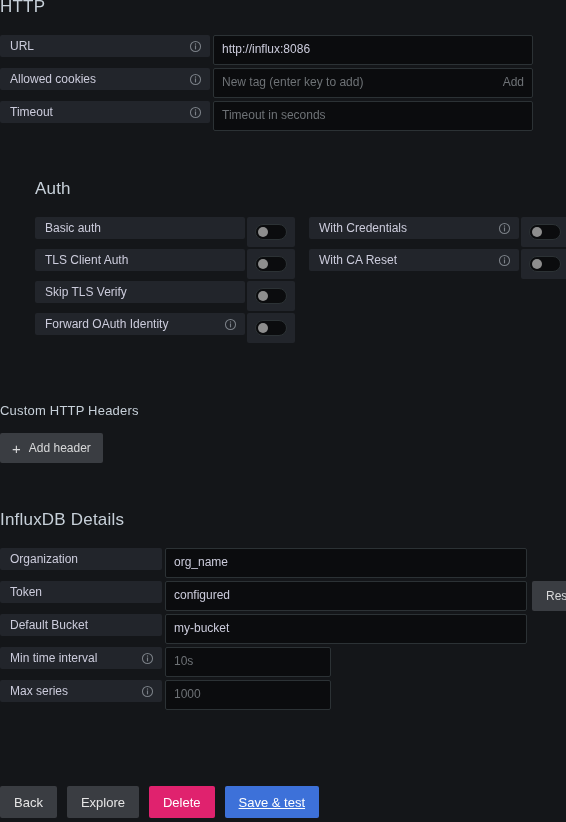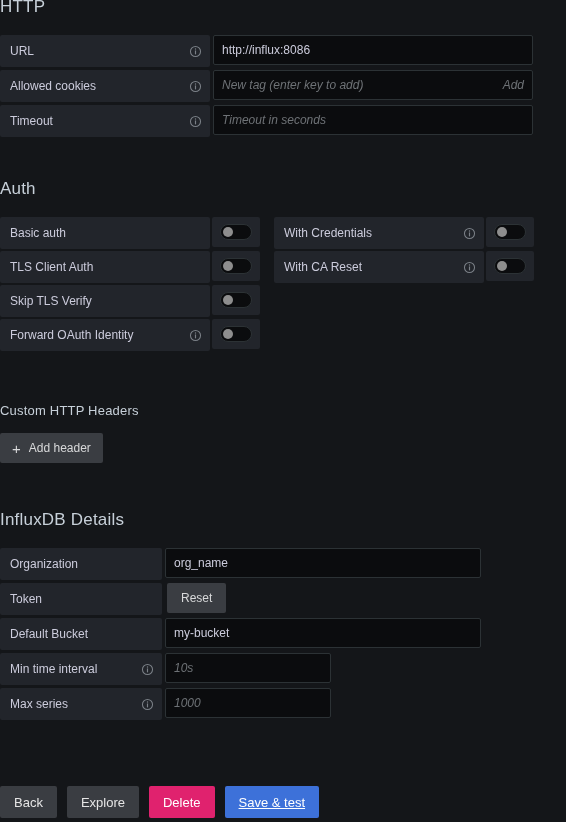--- a/index.html
+++ b/index.html
@@ -36,21 +36,21 @@
     display: flex;
     align-items: stretch;
     margin-bottom: 3px;
   }
   .lbl {
     background: #22252b;
     border-radius: 2px;
     display: flex;
     align-items: center;
     padding: 0 8px 0 10px;
-    height: 32px;
+    height: 22px;
     box-sizing: border-box;
     font-size: 12px;
     color: #ccccdc;
     flex: none;
   }
   .lbl .txt { flex: 1 1 auto; white-space: nowrap; }
 
   .info {
     width: 13px; height: 13px;
     flex: none;
@@ -60,27 +60,27 @@
   .info svg { display: block; }
 
   
   .inp {
     background: #0b0c0e;
     border: 1px solid #2c3235;
     border-radius: 2px;
     height: 30px;
     box-sizing: border-box;
     display: flex;
-    align-items: center;
-    padding: 0 8px;
+    align-items: flex-end;
+    padding: 8px 8px;
     font-size: 12px;
     color: #ccccdc;
     flex: none;
   }
-  .inp.ph { color: #6e7276; font-style: italic; }
+  .inp.ph { color: #6e7276; }
   .inp .val { flex: 1 1 auto; white-space: nowrap; overflow: hidden; }
   .inp .suffix {
     color: #6e7276;
     font-size: 12px;
     padding-left: 10px;
     flex: none;
   }
 
   
   .togglebox {
@@ -162,41 +162,41 @@
     align-items: center;
     justify-content: center;
     margin-left: 5px;
     flex: none;
     cursor: pointer;
   }
 
   
   .sec { position: absolute; left: 0; right: 0; }
   #sec-http    { top: -2px; }
-  #sec-auth    { top: 180px; }
+  #sec-auth    { top: 180px; padding-left: 35px; }
   #sec-headers { top: 404px; }
   #sec-influx  { top: 511px; }
   #sec-actions { top: 786px; }
 
   .sec-body { margin-top: 20px; }
   .sec-body.tight { margin-top: 16px; }
 
   
   .http  .lbl { width: 210px; }
   .http  .inp { width: 320px; margin-left: 3px; }
 
   .auth-grid { display: flex; flex-direction: column; }
   .auth-line { display: flex; margin-bottom: 2px; }
   .auth-cell { display: flex; border-radius: 14px; }
   .auth-cell.c1 .lbl { width: 210px; }
   .auth-cell.c2 { margin-left: 14px; }
   .auth-cell.c2 .lbl { width: 210px; }
 
   .influx .lbl { width: 162px; }
-  .influx .inp.wide   { width: 316px; margin-left: 3px; }
+  .influx .inp.wide   { width: 362px; margin-left: 3px; }
   .influx .inp.narrow { width: 166px; margin-left: 3px; }
 
   .actions { display: flex; gap: 10px; align-items: center; }
 </style>
 </head>
 <body>
 
 <div class="sec http" id="sec-http">
   <h2 class="section-title">HTTP</h2>
   <div class="sec-body" id="http-fields">
@@ -362,20 +362,23 @@
           <span class="txt">Organization</span>
         </div>
         <div class="inp wide">
           <span class="val">org_name</span>
         </div>
       </div>
       <div class="row">
         <div class="lbl">
           <span class="txt">Token</span>
         </div>
+        <div class="inp wide">
+          <span class="val">configured</span>
+        </div>
         <button class="reset-btn">Reset</button>
       </div>
       <div class="row">
         <div class="lbl">
           <span class="txt">Default Bucket</span>
         </div>
         <div class="inp wide">
           <span class="val">my-bucket</span>
         </div>
       </div>

